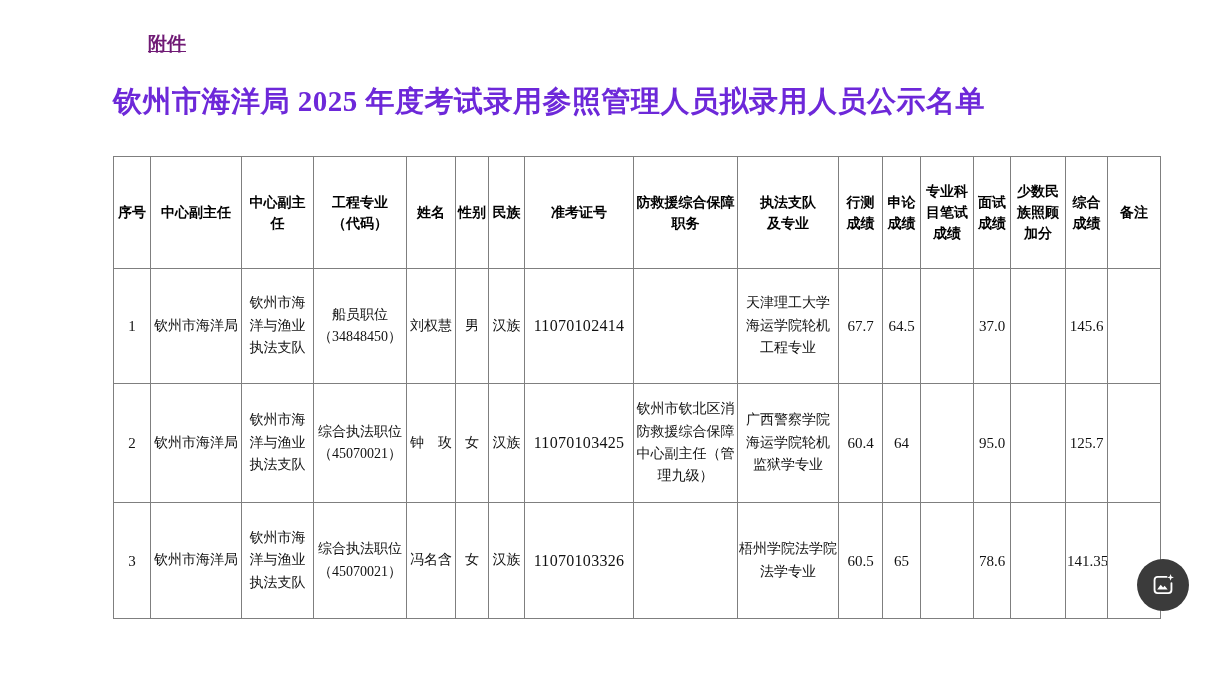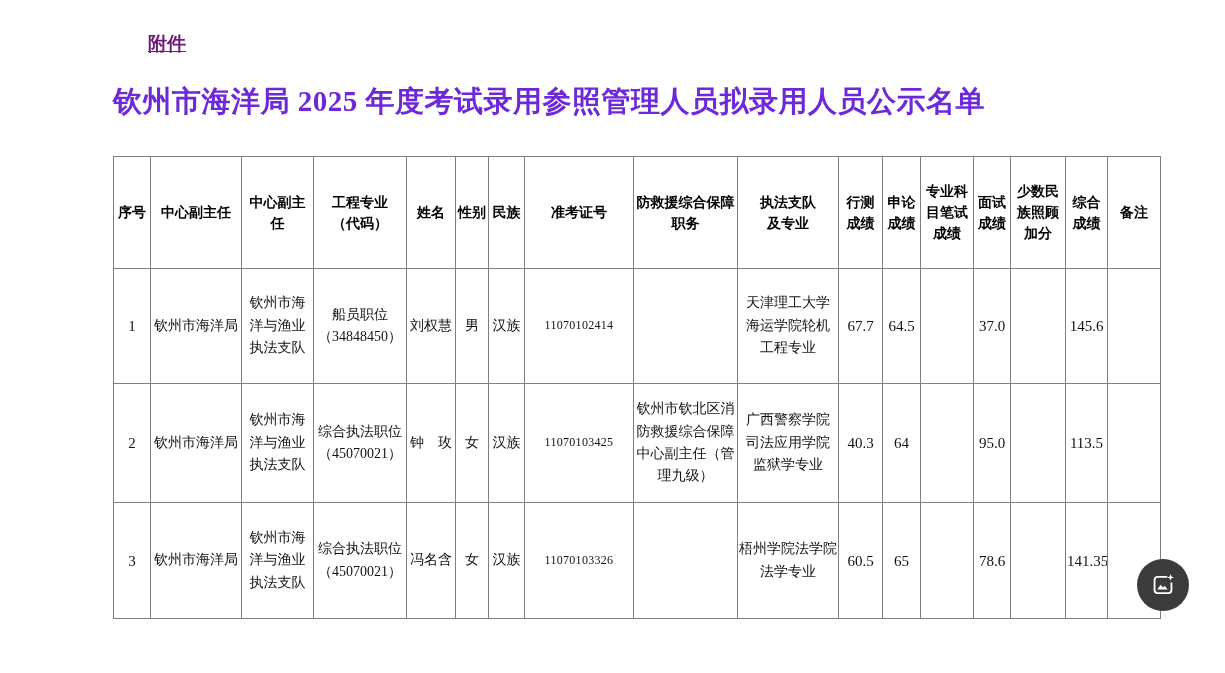--- a/index.html
+++ b/index.html
@@ -46,21 +46,21 @@
   table.roster tbody tr:nth-child(3) { height: 116px; }
 
   table.roster th {
     font-family: "Liberation Sans", sans-serif;
     font-weight: 700; font-size: 14px; line-height: 1.5; color: #000;
   }
   table.roster td {
     font-family: "Liberation Serif", serif;
     font-size: 14px; line-height: 1.6; color: #111;
   }
-  table.roster td:nth-child(8) { font-size: 12px; letter-spacing: 0.3px; }
+  table.roster td:nth-child(8) { font-size: 16px; letter-spacing: 0.3px; }
   table.roster td:nth-child(1),
   table.roster td:nth-child(11), table.roster td:nth-child(12),
   table.roster td:nth-child(13), table.roster td:nth-child(14),
   table.roster td:nth-child(15), table.roster td:nth-child(16) { font-size: 15px; }
 
   .fab {
     position: absolute; left: 1137px; top: 559px;
     width: 52px; height: 52px; border-radius: 50%;
     background: var(--fab-bg); border: none;
     display: flex; align-items: center; justify-content: center;
@@ -162,28 +162,28 @@
 （45070021）</td>
       <td>钟　玫</td>
       <td>女</td>
       <td>汉族</td>
       <td>11070103425</td>
       <td>钦州市钦北区消
 防救援综合保障
 中心副主任（管
 理九级）</td>
       <td>广西警察学院
-司法应用学院
+海运学院轮机
 监狱学专业</td>
-      <td>40.3</td>
+      <td>60.4</td>
       <td>64</td>
       <td></td>
       <td>95.0</td>
       <td></td>
-      <td>113.5</td>
+      <td>125.7</td>
       <td></td>
     </tr>
     <tr>
       <td>3</td>
       <td>钦州市海洋局</td>
       <td>钦州市海
 洋与渔业
 执法支队</td>
       <td>综合执法职位
 （45070021）</td>

